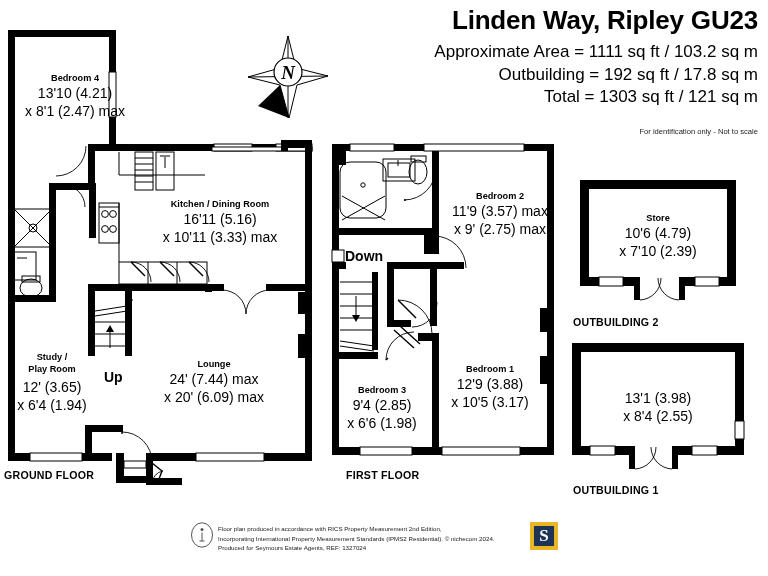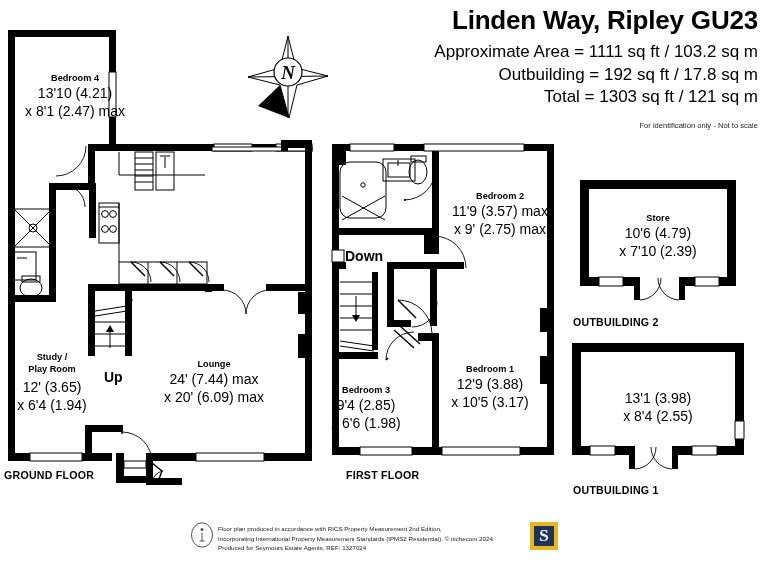--- a/index.html
+++ b/index.html
@@ -42,21 +42,21 @@
     letter-spacing: -0.2px;
     line-height: 1.15;
     white-space: nowrap;
   }
   .header .areas {
     margin-top: 5px;
     font-size: 17px;
     line-height: 1.33;
   }
   .header .disclaimer {
-    margin-top: 12px;
+    margin-top: 18px;
     font-size: 7.6px;
     color: #222;
   }
   
   .room {
     position: absolute;
     text-align: center;
     line-height: 1.28;
     white-space: nowrap;
   }
@@ -410,20 +410,25 @@
     </div>
     <div class="disclaimer">For identification only - Not to scale</div>
   </div>
 
   <div class="room" style="left:10px; top:73px; width:130px;">
     <div class="rname">Bedroom 4</div>
     <div class="rdim">13'10 (4.21)</div>
     <div class="rdim">x 8'1 (2.47) max</div>
   </div>
 
+  <div class="room" style="left:129px; top:199px; width:182px;">
+    <div class="rname">Kitchen / Dining Room</div>
+    <div class="rdim">16'11 (5.16)</div>
+    <div class="rdim">x 10'11 (3.33) max</div>
+  </div>
 
   <div class="room two-line-name" style="left:0px; top:352px; width:104px;">
     <div class="rname">Study /</div>
     <div class="rname">Play Room</div>
     <div class="rdim" style="margin-top:3px;">12' (3.65)</div>
     <div class="rdim">x 6'4 (1.94)</div>
   </div>
 
   <div class="room" style="left:148px; top:359px; width:132px;">
     <div class="rname">Lounge</div>
@@ -436,21 +441,21 @@
     <div class="rdim">11'9 (3.57) max</div>
     <div class="rdim">x 9' (2.75) max</div>
   </div>
 
   <div class="room" style="left:429px; top:364px; width:122px;">
     <div class="rname">Bedroom 1</div>
     <div class="rdim">12'9 (3.88)</div>
     <div class="rdim">x 10'5 (3.17)</div>
   </div>
 
-  <div class="room" style="left:318px; top:385px; width:96px;">
+  <div class="room" style="left:334px; top:385px; width:96px;">
     <div class="rname">Bedroom 3</div>
     <div class="rdim">9'4 (2.85)</div>
     <div class="rdim">x 6'6 (1.98)</div>
   </div>
 
   <div class="room" style="left:600px; top:213px; width:116px;">
     <div class="rname">Store</div>
     <div class="rdim">10'6 (4.79)</div>
     <div class="rdim">x 7'10 (2.39)</div>
   </div>

